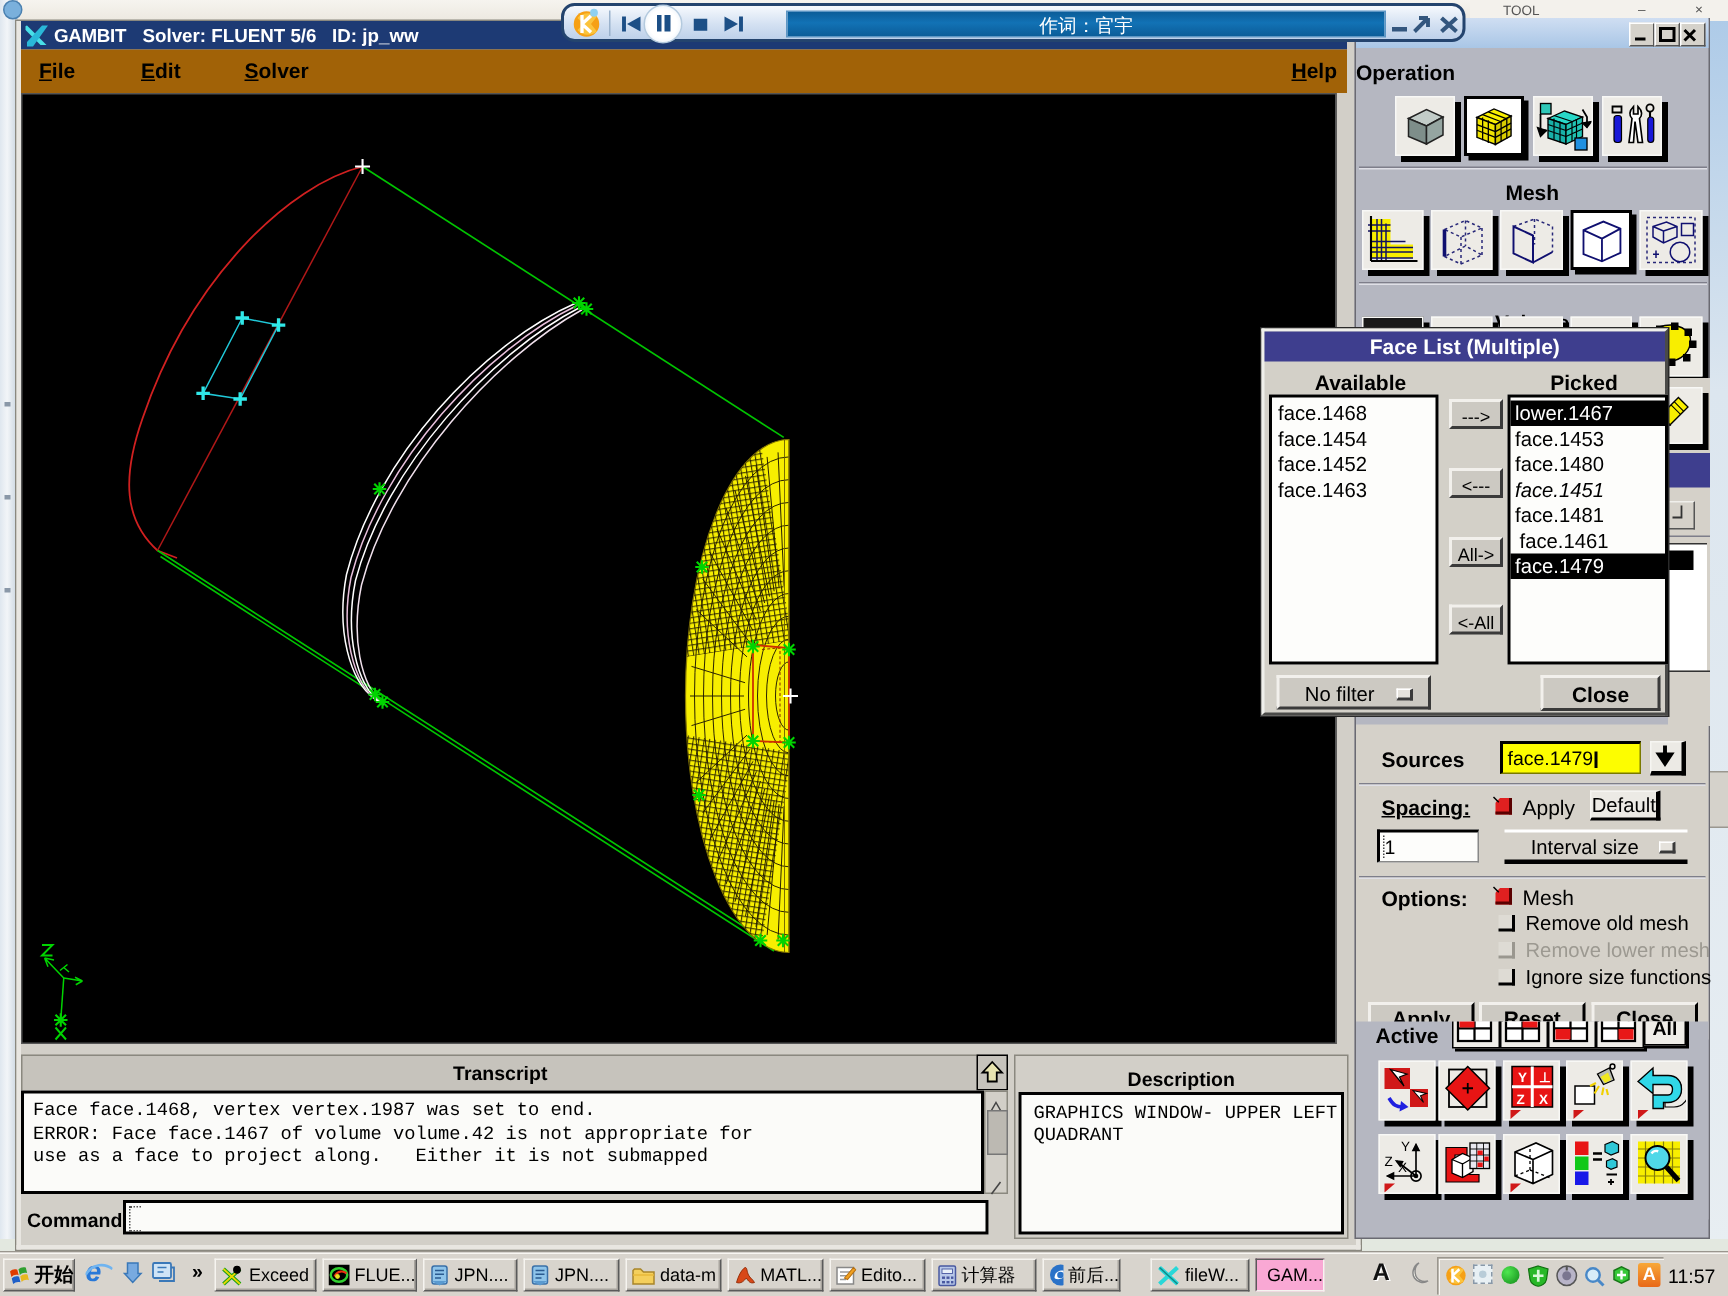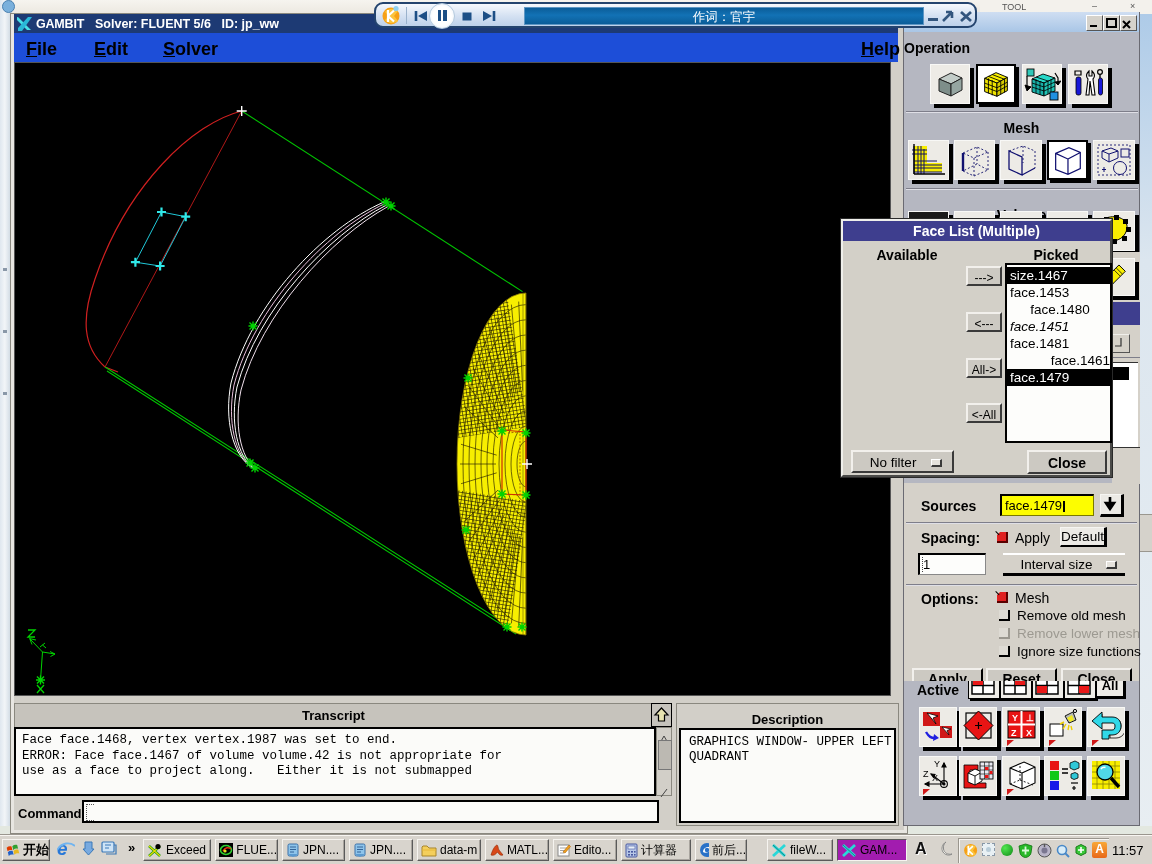--- a/index.html
+++ b/index.html
@@ -39,21 +39,21 @@
 
 <div class="abs" style="left:14px;top:14px;width:884px;height:19px;background:#1d3a74;color:#fff;">
   <svg class="abs" style="left:3px;top:1px;" width="17" height="17" viewBox="0 0 17 17">
     <path d="M1 2 L14 15 L10 15 L-2 3 Z" fill="#49e0e8"></path>
     <path d="M15 2 L11 2 L1 13 L1 16 L5 16 Z" fill="#2ab8d8"></path>
   </svg>
   <span class="b abs" style="left:22px;top:3px;font-size:12.5px;letter-spacing:-0.2px;">GAMBIT</span>
   <span class="b abs" style="left:81px;top:3px;font-size:12.5px;">Solver: FLUENT 5/6&nbsp;&nbsp;&nbsp;ID: jp_ww</span>
 </div>
 
-<div class="abs" style="left:14px;top:33px;width:884px;height:29px;background:#1d4ed8;color:#000;font-size:18px;font-weight:bold;">
+<div class="abs" style="left:14px;top:33px;width:884px;height:29px;background:#a16207;color:#000;font-size:14px;font-weight:bold;">
   <span class="abs" style="left:12px;top:6px;"><u>F</u>ile</span>
   <span class="abs" style="left:80px;top:6px;"><u>E</u>dit</span>
   <span class="abs" style="left:149px;top:6px;"><u>S</u>olver</span>
   <span class="abs" style="left:847px;top:6px;text-align:right;"><u>H</u>elp</span>
 </div>
 
 <div class="abs" style="left:14px;top:62px;width:875px;height:632px;background:#000;border:1px solid #555;">
 <svg width="874" height="632" viewBox="0 0 874 632" style="position:absolute;left:0;top:0;">
 <defs>
 <pattern id="meshgrid" width="3.6" height="3.6" patternUnits="userSpaceOnUse">
@@ -331,21 +331,21 @@
 <div class="sep" style="left:906px;top:111px;width:232px;"></div>
 <div class="sep" style="left:906px;top:188px;width:232px;"></div>
 
 <div class="abs" id="formarea" style="left:904px;top:483px;width:235px;height:210px;background:#d5d1c9;color:#000;">
   <div class="abs b" style="left:17px;top:15px;font-size:14px;">Sources</div>
   <div class="abs" style="left:96px;top:11px;width:94px;height:22px;background:#fdfd00;border:2px solid #000;border-right:1px solid #7a7a00;border-bottom:1px solid #7a7a00;box-sizing:border-box;font-size:13px;padding:2px 0 0 3px;">face.1479<span style="display:inline-block;width:1.5px;height:11px;background:#000;margin-left:1px;vertical-align:-2px;"></span></div>
   <div class="abs" style="left:196px;top:11px;width:24px;height:23px;background:#eceae5;border:1px solid #f6f5f2;border-right:3px solid #000;border-bottom:3px solid #000;box-sizing:border-box;"><svg width="18" height="17">
         <path d="M9 2 L9 8 M5 8 L13 8 L9 14 L5 8 Z" stroke="#000" stroke-width="2.6" fill="#000"></path>
       </svg></div>
   <div class="sep" style="left:2px;top:39px;width:231px;"></div>
-  <div class="abs b" style="left:17px;top:47px;font-size:14px;">Spacing:</div>
+  <div class="abs b" style="left:17px;top:47px;font-size:14px;text-decoration:underline;">Spacing:</div>
   <div class="cbx" style="left:93px;top:49px;background:#e02020;border-right:2px solid #5a0000;border-bottom:2px solid #5a0000;">
       <div style="position:absolute;left:-1px;top:-1px;width:0;height:0;border-top:5px solid #d5d1c9;border-right:5px solid transparent;"></div>
       <div style="position:absolute;left:-1px;top:-1px;width:5px;height:1px;background:#000;transform:rotate(45deg);transform-origin:0 0;"></div>
     </div>
   <div class="abs" style="left:111px;top:47px;font-size:14px;">Apply</div>
   <div class="abs" style="left:156px;top:44px;width:47px;height:20px;background:#eceae5;border:1px solid #f6f5f2;border-right:3px solid #000;border-bottom:2px solid #000;box-sizing:border-box;font-size:13.5px;text-align:center;padding-top:1px;">Default</div>
   <div class="abs" style="left:14px;top:70px;width:68px;height:22px;background:#fdfdfb;border:2px solid #000;border-right:1px solid #888;border-bottom:1px solid #888;box-sizing:border-box;font-size:13px;padding:2px 0 0 2px;"><span style="border-left:1px dotted #444;">1</span></div>
   <div class="abs" style="left:99px;top:70px;width:122px;height:23px;background:#d5d1c9;border-top:2px solid #fff;border-bottom:3px solid #000;box-sizing:border-box;font-size:13.5px;text-align:center;padding-top:2px;">Interval size&nbsp;&nbsp;&nbsp;&nbsp;</div>
   <div class="abs" style="left:202px;top:78px;width:11px;height:8px;background:#e5e2dc;border-right:2px solid #3a3a3a;border-bottom:2px solid #3a3a3a;border-top:1px solid #fff;border-left:1px solid #fff;box-sizing:border-box;"></div>
   <div class="sep" style="left:2px;top:101px;width:231px;"></div>
@@ -499,28 +499,29 @@
         <path d="M23 21 L31 30" stroke="#000" stroke-width="3.4"></path>
       </svg>
   </div>
 </div>
 
 <div class="abs" id="facedlg" style="left:841px;top:219px;width:271px;height:258px;background:#d3d0c8;border:2px solid #efefeb;border-right-color:#4a4a48;border-bottom-color:#4a4a48;box-shadow:0 0 0 1px #2a2a2a;box-sizing:border-box;color:#000;">
   <div class="abs b" style="left:0px;top:0px;width:267px;height:20px;background:#3e3e8e;color:#fff;text-align:center;font-size:14px;padding-top:2px;box-sizing:border-box;">Face List (Multiple)</div>
   <div class="abs b" style="left:14px;top:26px;width:100px;text-align:center;font-size:14px;">Available</div>
   <div class="abs b" style="left:168px;top:26px;width:90px;text-align:center;font-size:14px;">Picked</div>
 
+  <div class="abs" style="left:3px;top:42px;width:113px;height:180px;background:#fdfdfb;border:2px solid #000;box-sizing:border-box;font-size:13.5px;line-height:17px;padding:2px 0 0 4px;">face.1468<br>face.1454<br>face.1452<br>face.1463</div>
 
   <div class="abs" style="left:162px;top:42px;width:107px;height:180px;background:#fdfdfb;border:2px solid #000;box-sizing:border-box;font-size:13.5px;line-height:17px;padding-top:2px;">
-    <div style="background:#000;color:#fff;padding-left:3px;">size.1467</div>
+    <div style="background:#000;color:#fff;padding-left:3px;">lower.1467</div>
     <div style="padding-left:3px;">face.1453</div>
-    <div style="padding-left:3px;text-align:center;">face.1480</div>
+    <div style="padding-left:3px;">face.1480</div>
     <div style="padding-left:3px;font-style:italic;">face.1451</div>
     <div style="padding-left:3px;">face.1481</div>
-    <div style="padding-left:6px;text-align:right;">face.1461</div>
+    <div style="padding-left:6px;">face.1461</div>
     <div style="background:#000;color:#fff;padding-left:3px;">face.1479</div>
   </div>
 
   <div class="mbtn" style="left:123px;top:45px;width:36px;height:20px;font-size:12px;padding-top:3px;">---&gt;</div>
   <div class="mbtn" style="left:123px;top:91px;width:36px;height:20px;font-size:12px;padding-top:3px;">&lt;---</div>
   <div class="mbtn" style="left:123px;top:137px;width:36px;height:20px;font-size:12px;padding-top:3px;">All-&gt;</div>
   <div class="mbtn" style="left:123px;top:182px;width:36px;height:20px;font-size:12px;padding-top:3px;">&lt;-All</div>
 
   <div class="mbtn" style="left:8px;top:229px;width:103px;height:23px;font-size:13.5px;padding-top:3px;">No filter&nbsp;&nbsp;&nbsp;&nbsp;&nbsp;</div>
   <div class="abs" style="left:88px;top:238px;width:11px;height:8px;background:#e5e2dc;border-right:2px solid #3a3a3a;border-bottom:2px solid #3a3a3a;border-top:1px solid #fff;border-left:1px solid #fff;box-sizing:border-box;"></div>
@@ -629,21 +630,21 @@
       </svg>计算器</div>
   <div class="tbtn" style="left:695px;width:52px;"><svg width="16" height="16" style="margin-right:3px;">
         <circle cx="8" cy="8" r="7" fill="#2a72c8"></circle>
         <path d="M4 10 C4 5 10 4 12 6 C12 10 6 12 4 10 Z" fill="#fff"></path>
         <circle cx="8" cy="8" r="2.2" fill="#2a72c8"></circle>
       </svg>前后...</div>
   <div class="tbtn" style="left:767px;width:66px;"><svg width="16" height="15" style="margin-right:3px;">
         <path d="M2 2 L14 13 M14 2 L2 13" stroke="#28d8d8" stroke-width="2.8"></path>
         <path d="M2 2 L14 13" stroke="#108888" stroke-width="1"></path>
       </svg>fileW...</div>
-  <div class="tbtn" style="left:837px;width:70px;background:#a21caf;border-top:1px solid #5a5a5a;border-left:1px solid #5a5a5a;border-right:1px solid #f6f4f0;border-bottom:1px solid #f6f4f0;box-shadow:none;"><svg width="16" height="15" style="margin-right:3px;">
+  <div class="tbtn" style="left:837px;width:46px;background:#f9a8d4;border-top:1px solid #5a5a5a;border-left:1px solid #5a5a5a;border-right:1px solid #f6f4f0;border-bottom:1px solid #f6f4f0;box-shadow:none;"><svg width="16" height="15" style="margin-right:3px;">
         <path d="M2 2 L14 13 M14 2 L2 13" stroke="#28d8d8" stroke-width="2.8"></path>
         <path d="M2 2 L14 13" stroke="#108888" stroke-width="1"></path>
       </svg>GAM...</div>
   <div class="abs" style="left:915px;top:4px;font-size:16px;font-weight:bold;color:#111;text-shadow:1px 1px 0 #fff;">A</div>
   <svg class="abs" style="left:938px;top:5px;" width="16" height="16">
       <path d="M8 1 C4 3 3 8 5 11 C7 14 11 15 14 13 C10 14 6 12 5.5 8 C5 5 6 2.5 8 1 Z" fill="#fffef4" stroke="#888" stroke-width="1"></path>
     </svg>
   <div class="abs" style="left:958px;top:2px;width:150px;height:24px;border-left:1px solid #9a968e;border-top:1px solid #9a968e;box-shadow:inset 1px 1px 0 #f8f6f2;">
     <svg class="abs" style="left:4px;top:3px;" width="16" height="16" viewBox="0 0 21 21">
         <circle cx="10" cy="11" r="8.5" fill="#f6a015"></circle>

